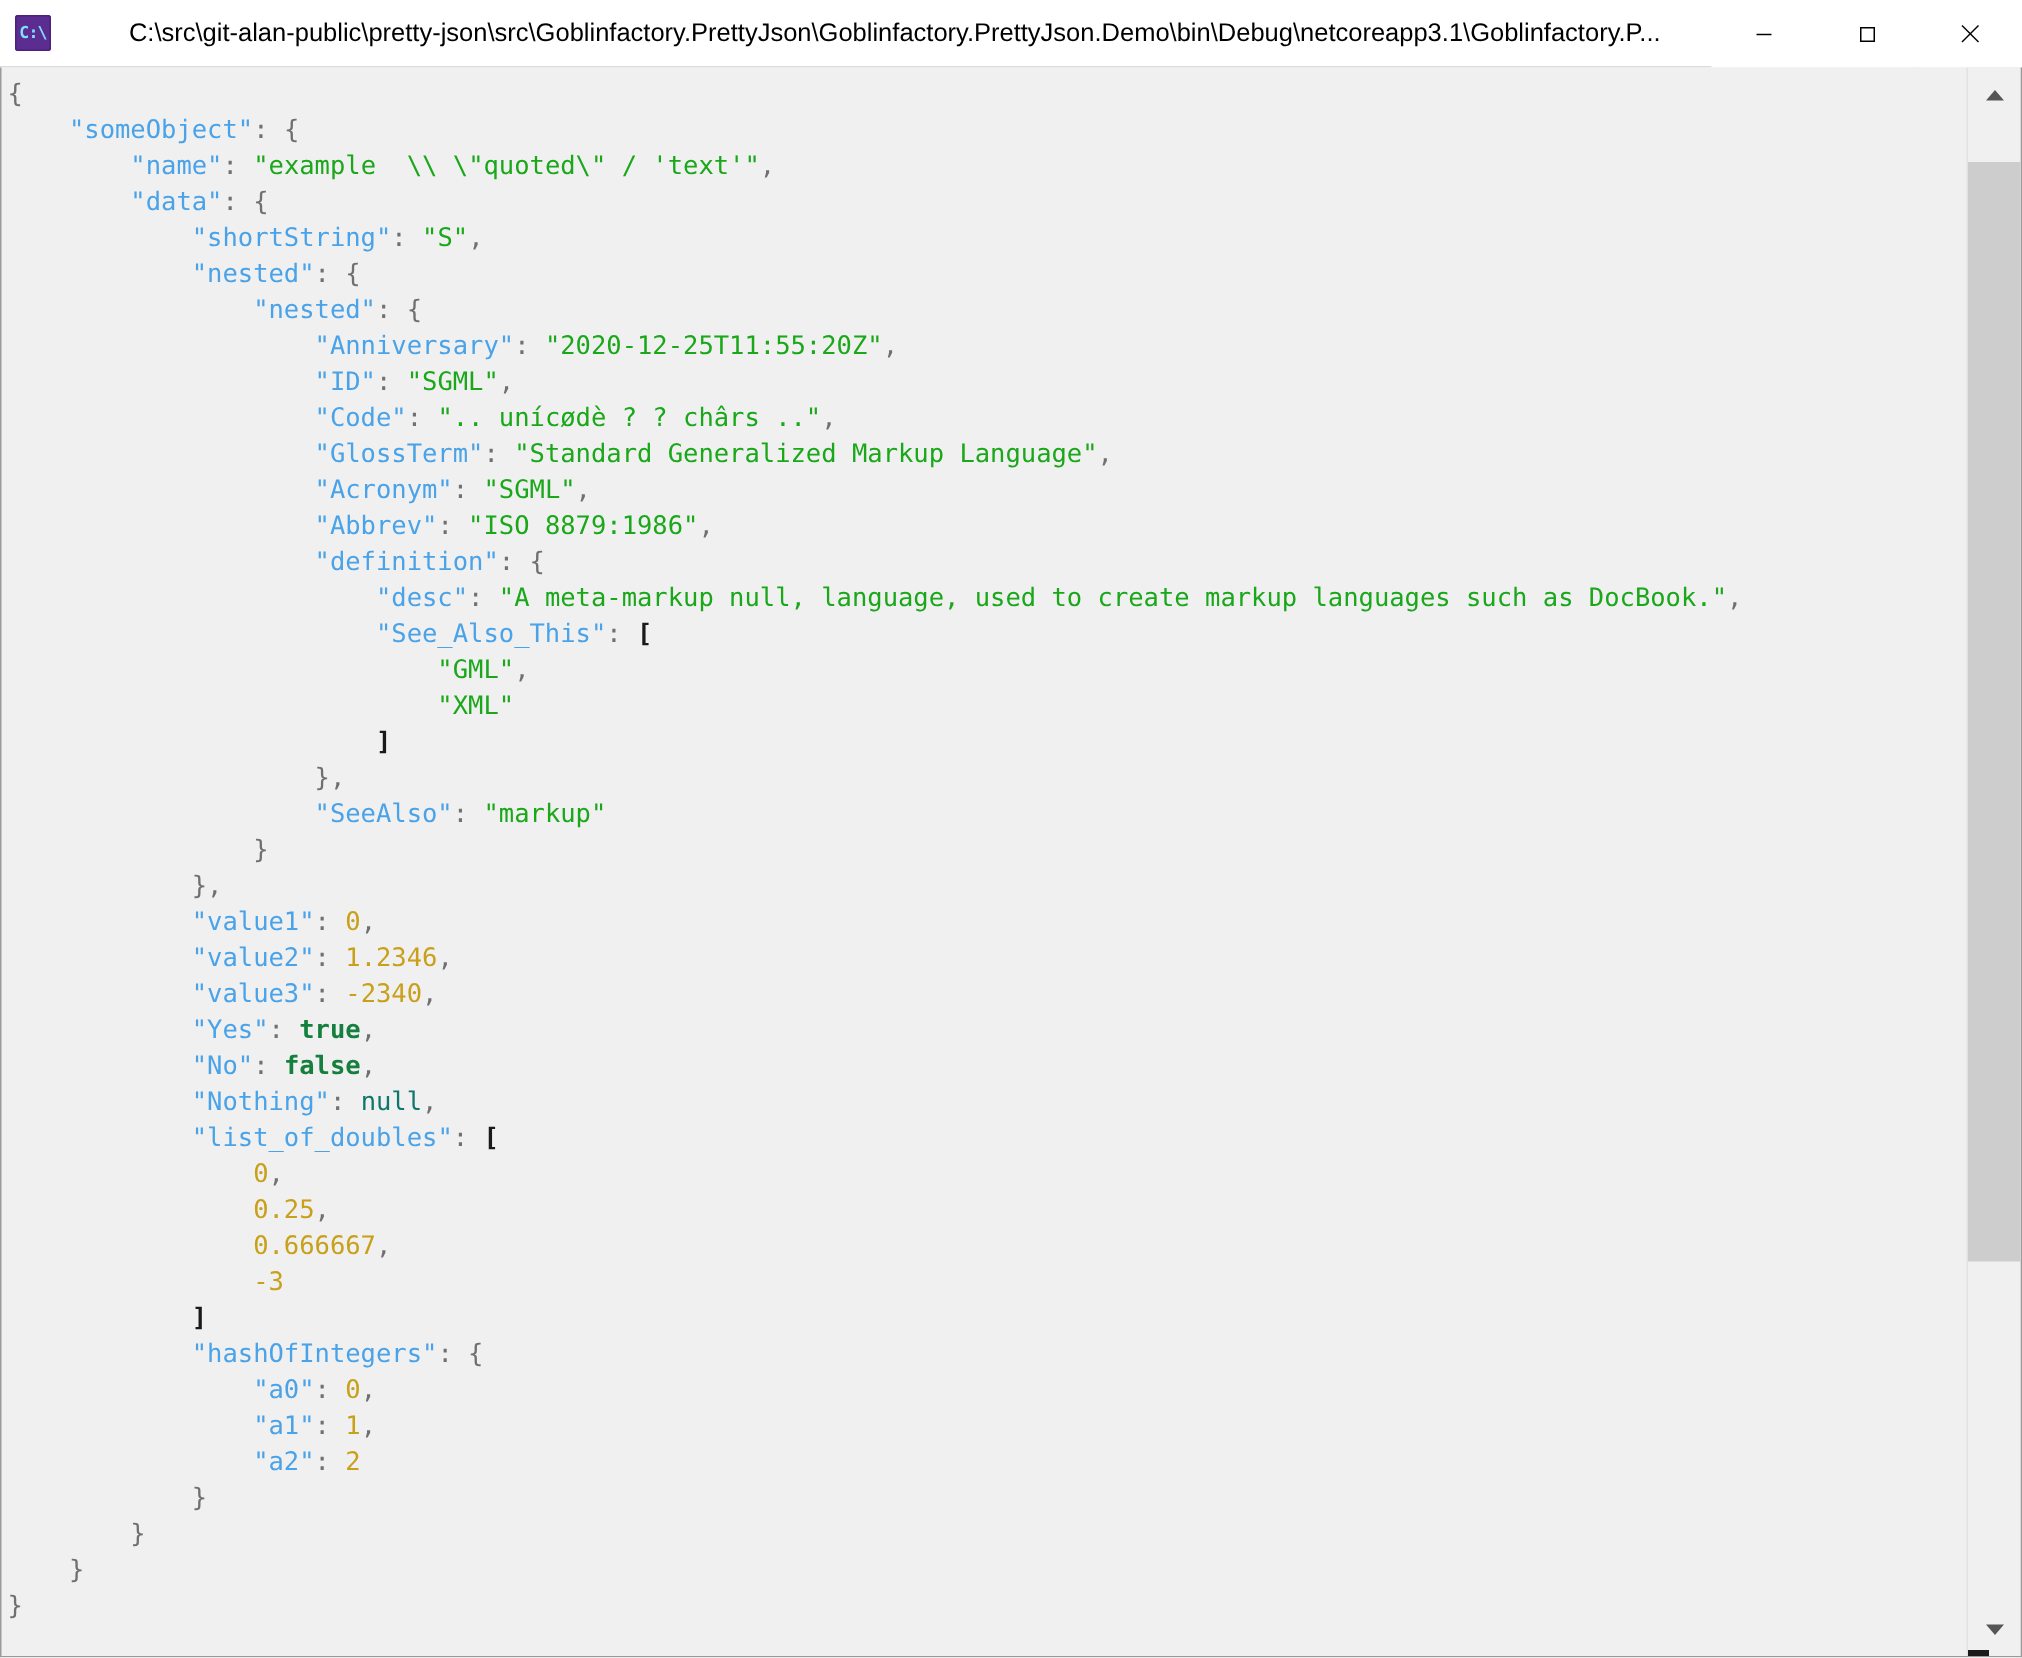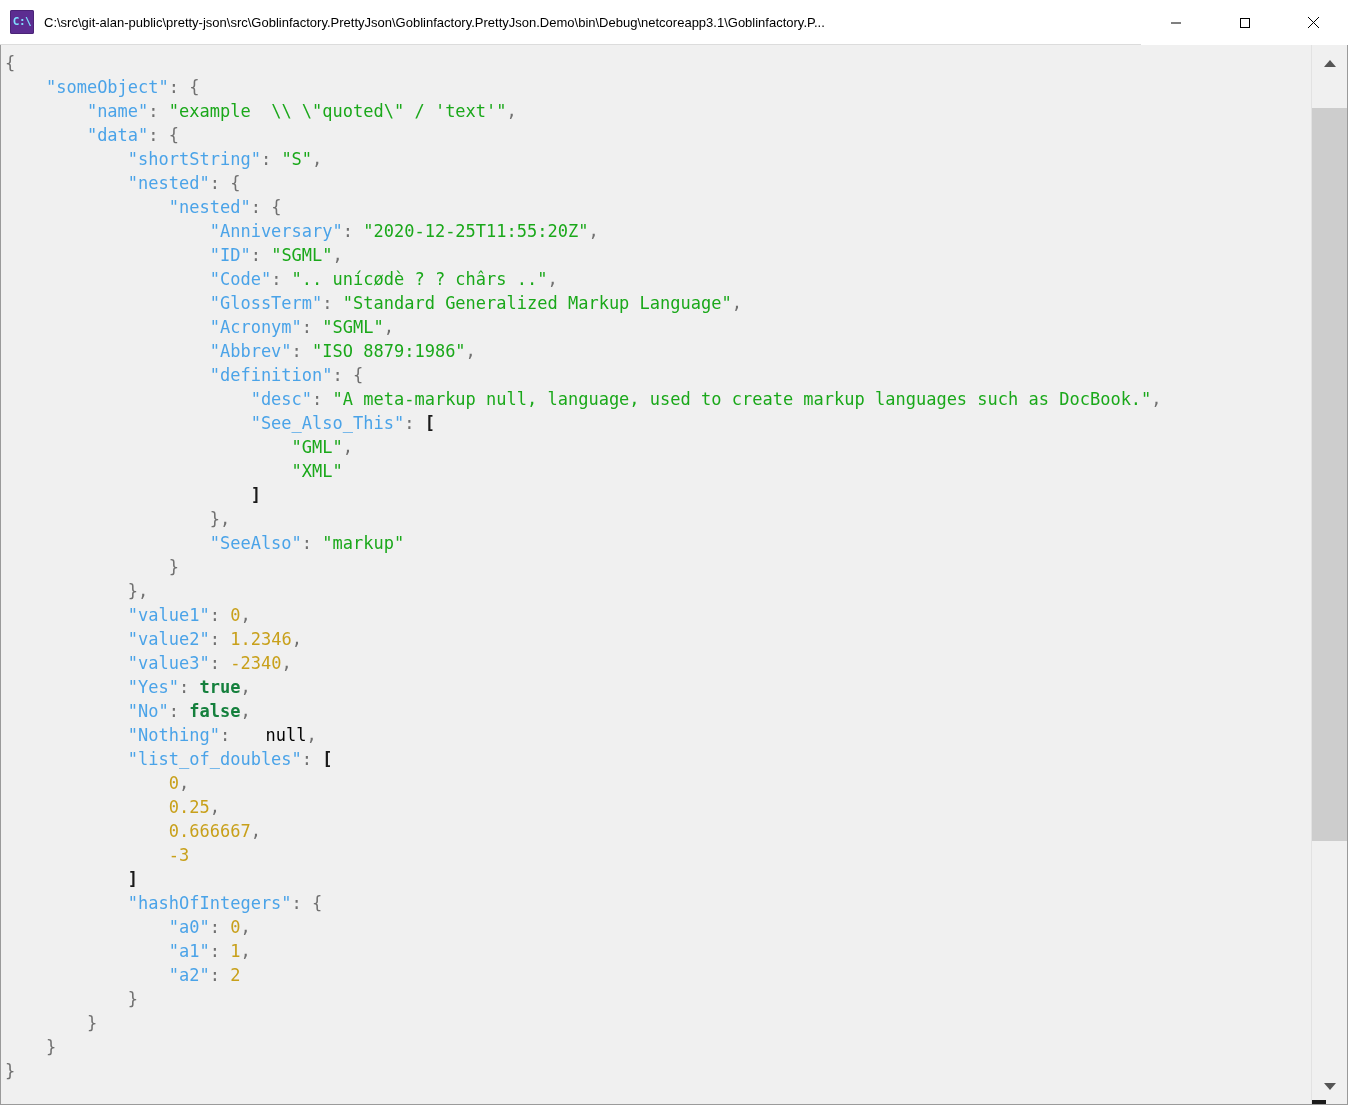--- a/index.html
+++ b/index.html
@@ -48,26 +48,27 @@
     color: #7fdfff;
     font-family: "DejaVu Sans Mono", monospace;
     font-size: 11px;
     font-weight: bold;
     line-height: 24px;
     text-align: center;
     letter-spacing: -0.5px;
   }
   .title-text {
     font-family: "Liberation Sans", sans-serif;
-    font-size: 13px;
+    font-size: 17px;
     color: #000000;
     white-space: nowrap;
     overflow: hidden;
     flex: 1 1 auto;
     max-width: 1105px;
+    text-align: center;
   }
   .win-controls {
     position: absolute;
     right: 0;
     top: 0;
     height: 45px;
     display: flex;
     align-items: stretch;
   }
   .win-btn {
@@ -115,21 +116,21 @@
     line-height: 24px;
     color: #555555;
     white-space: pre;
     tab-size: 4;
   }
   .ln { display: block; height: 24px; }
   .k    { color: #4aa3e8; }           
   .s    { color: #1aa81a; }           
   .n    { color: #c8a01a; }           
   .b    { color: #15803d; font-weight: bold; } 
-  .nul  { color: #000000; margin-left: 25px; }           
+  .nul  { color: #0f766e; }           
   .p    { color: #707070; }           
   .br   { color: #1a1a1a; font-weight: bold; } 
 
   
   .scrollbar {
     position: absolute;
     top: 0;
     right: 0;
     width: 36px;
     height: 1059px;

